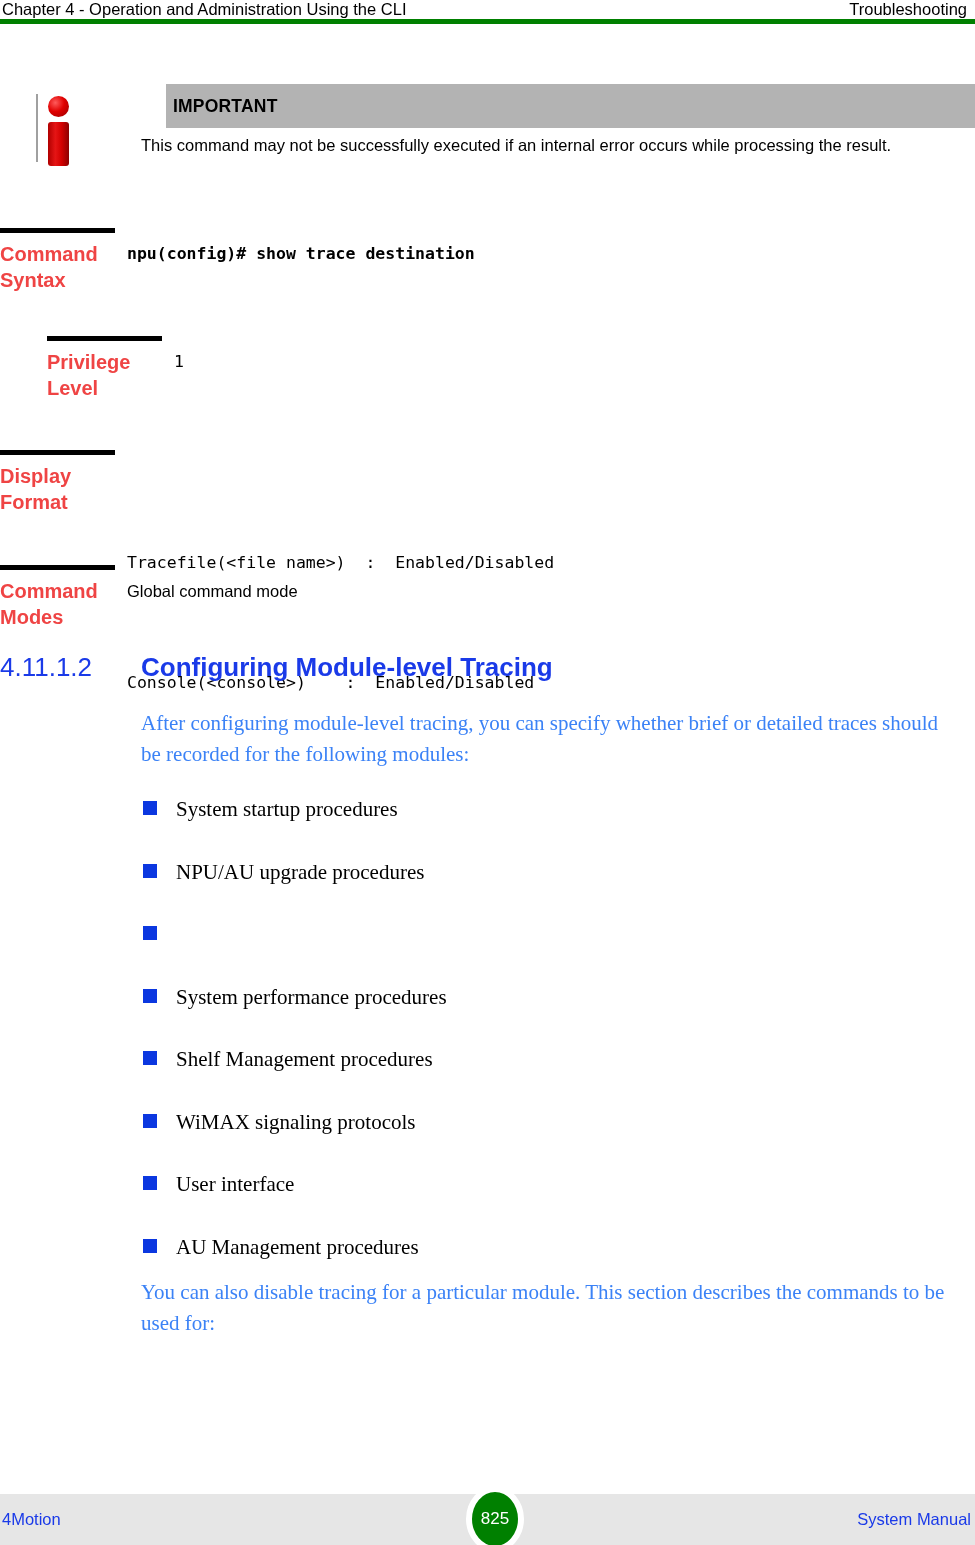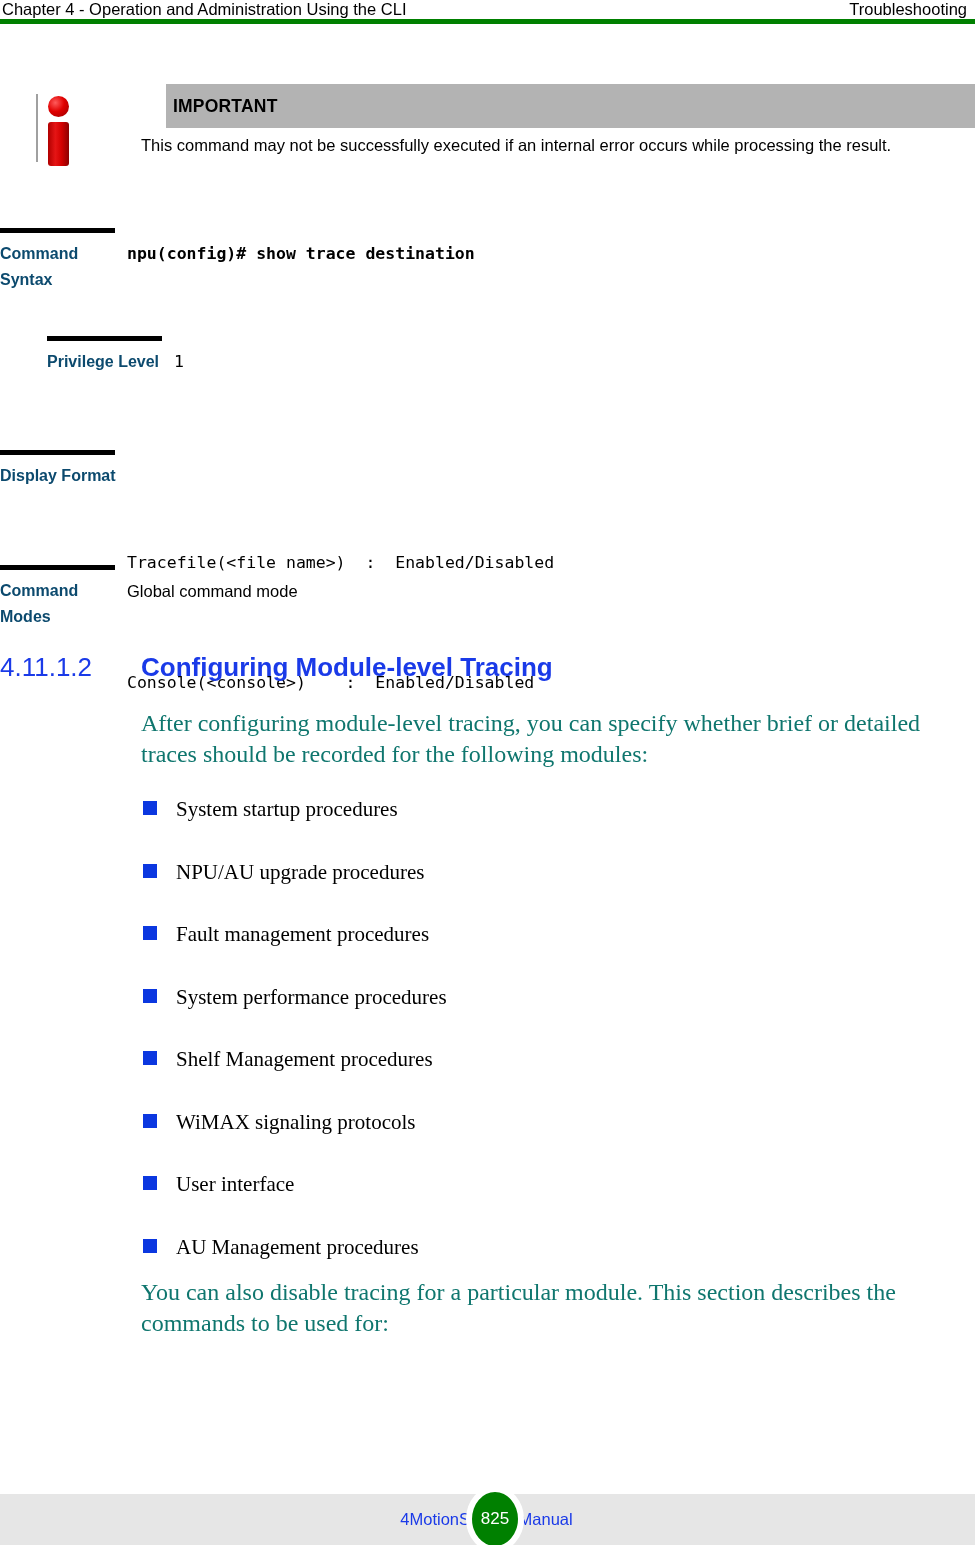--- a/index.html
+++ b/index.html
@@ -112,23 +112,23 @@
     left: 0; top: 0;
     width: 115px; height: 5px;
     background: #000000;
   }
   .cmd-label {
     position: absolute;
     left: 0; top: 13px;
     width: 130px;
     font-family: "Liberation Sans", sans-serif;
     font-weight: bold;
-    font-size: 16px;
+    font-size: 20px;
     line-height: 26px;
-    color: #0c4a6e;
+    color: #ef4444;
   }
   .cmd-value {
     position: absolute;
     left: 127px; top: 13px;
     width: 820px;
   }
   .cmd-value.mono {
     font-family: "DejaVu Sans Mono", monospace;
     font-size: 16.5px;
     font-weight: bold;
@@ -173,23 +173,23 @@
     font-size: 26px;
     color: #1a3ae8;
   }
 
   
   .body-para {
     position: absolute;
     left: 141px;
     width: 816px;
     font-family: "Liberation Serif", serif;
-    font-size: 24px;
+    font-size: 21px;
     line-height: 31px;
-    color: #0f766e;
+    color: #3b82f6;
   }
 
   
   .bullet-list {
     position: absolute;
     left: 141px; top: 796px;
     width: 816px;
   }
   .bullet-item {
     position: relative;
@@ -212,21 +212,21 @@
 
   
   .page-footer {
     position: absolute;
     left: 0; top: 1494px;
     width: 975px;
     height: 51px;
     background: #e6e6e6;
     display: flex;
     align-items: center;
-    justify-content: center;
+    justify-content: space-between;
   }
   .page-footer .ftr-text {
     font-family: "Liberation Sans", sans-serif;
     font-size: 16.5px;
     color: #1a3ae8;
     white-space: nowrap;
   }
   .ftr-left  { padding-left: 2px; }
   .ftr-right { padding-right: 4px; }
   .page-badge {
@@ -306,21 +306,20 @@
   <div class="bullet-item">
     <span class="bullet-square"></span>
     <span class="bullet-text">System startup procedures</span>
   </div>
   <div class="bullet-item">
     <span class="bullet-square"></span>
     <span class="bullet-text">NPU/AU upgrade procedures</span>
   </div>
   <div class="bullet-item">
     <span class="bullet-square"></span>
-    <span class="bullet-text">Fault management procedures</span>
   </div>
   <div class="bullet-item">
     <span class="bullet-square"></span>
     <span class="bullet-text">System performance procedures</span>
   </div>
   <div class="bullet-item">
     <span class="bullet-square"></span>
     <span class="bullet-text">Shelf Management procedures</span>
   </div>
   <div class="bullet-item">

